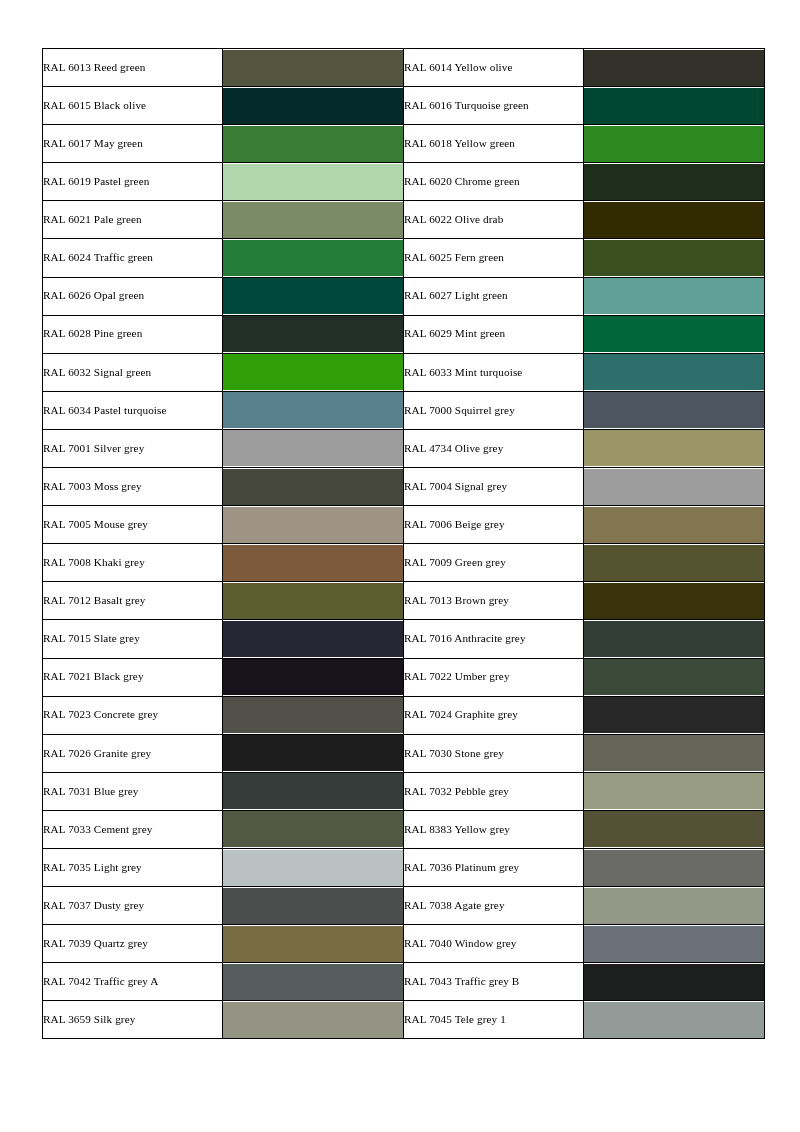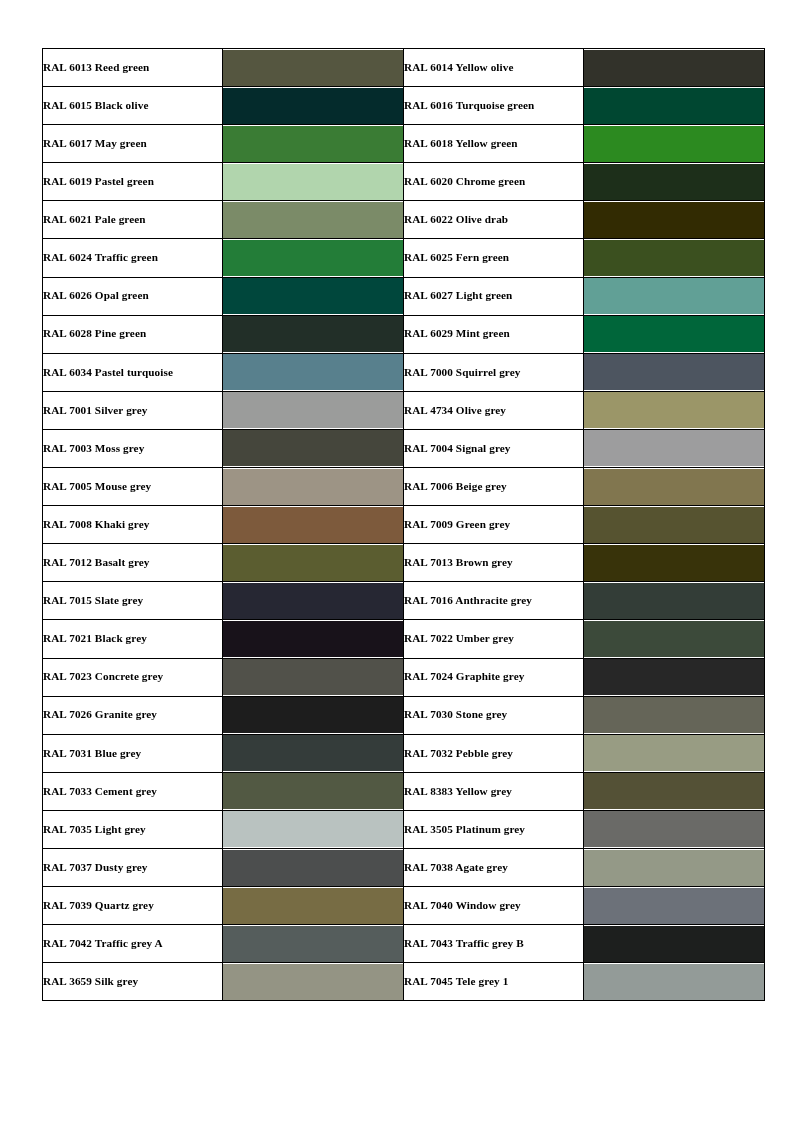--- a/index.html
+++ b/index.html
@@ -42,21 +42,20 @@
   td.name-cell {
     width: 179px;
     background: #ffffff;
     padding-left: 9px;
     font-size: 11.2px;
     line-height: 1.2;
     color: #000000;
     letter-spacing: 0.1px;
     white-space: nowrap;
     overflow: hidden;
-    font-weight: bold;
   }
   td.swatch-cell {
     width: 180px;
     padding: 0;
   }
   .swatch {
     display: block;
     width: 100%;
     height: 36px;
   }
@@ -141,20 +140,30 @@
           <td class="name-cell">RAL 6028 Pine green</td>
           <td class="swatch-cell">
             <span class="swatch" style="background-color: rgb(34, 47, 40);"></span>
           </td>
           <td class="name-cell">RAL 6029 Mint green</td>
           <td class="swatch-cell">
             <span class="swatch" style="background-color: rgb(0, 102, 58);"></span>
           </td>
         </tr>
         <tr>
+          <td class="name-cell">RAL 6032 Signal green</td>
+          <td class="swatch-cell">
+            <span class="swatch" style="background-color: rgb(47, 158, 7);"></span>
+          </td>
+          <td class="name-cell">RAL 6033 Mint turquoise</td>
+          <td class="swatch-cell">
+            <span class="swatch" style="background-color: rgb(45, 111, 106);"></span>
+          </td>
+        </tr>
+        <tr>
           <td class="name-cell">RAL 6034 Pastel turquoise</td>
           <td class="swatch-cell">
             <span class="swatch" style="background-color: rgb(88, 128, 141);"></span>
           </td>
           <td class="name-cell">RAL 7000 Squirrel grey</td>
           <td class="swatch-cell">
             <span class="swatch" style="background-color: rgb(77, 85, 96);"></span>
           </td>
         </tr>
         <tr>
@@ -265,21 +274,21 @@
           <td class="name-cell">RAL 8383 Yellow grey</td>
           <td class="swatch-cell">
             <span class="swatch" style="background-color: rgb(84, 81, 54);"></span>
           </td>
         </tr>
         <tr>
           <td class="name-cell">RAL 7035 Light grey</td>
           <td class="swatch-cell">
             <span class="swatch" style="background-color: rgb(185, 194, 192);"></span>
           </td>
-          <td class="name-cell">RAL 3505 Platinum grey</td>
+          <td class="name-cell">RAL 7036 Platinum grey</td>
           <td class="swatch-cell">
             <span class="swatch" style="background-color: rgb(106, 106, 103);"></span>
           </td>
         </tr>
         <tr>
           <td class="name-cell">RAL 7037 Dusty grey</td>
           <td class="swatch-cell">
             <span class="swatch" style="background-color: rgb(76, 78, 78);"></span>
           </td>
           <td class="name-cell">RAL 7038 Agate grey</td>

